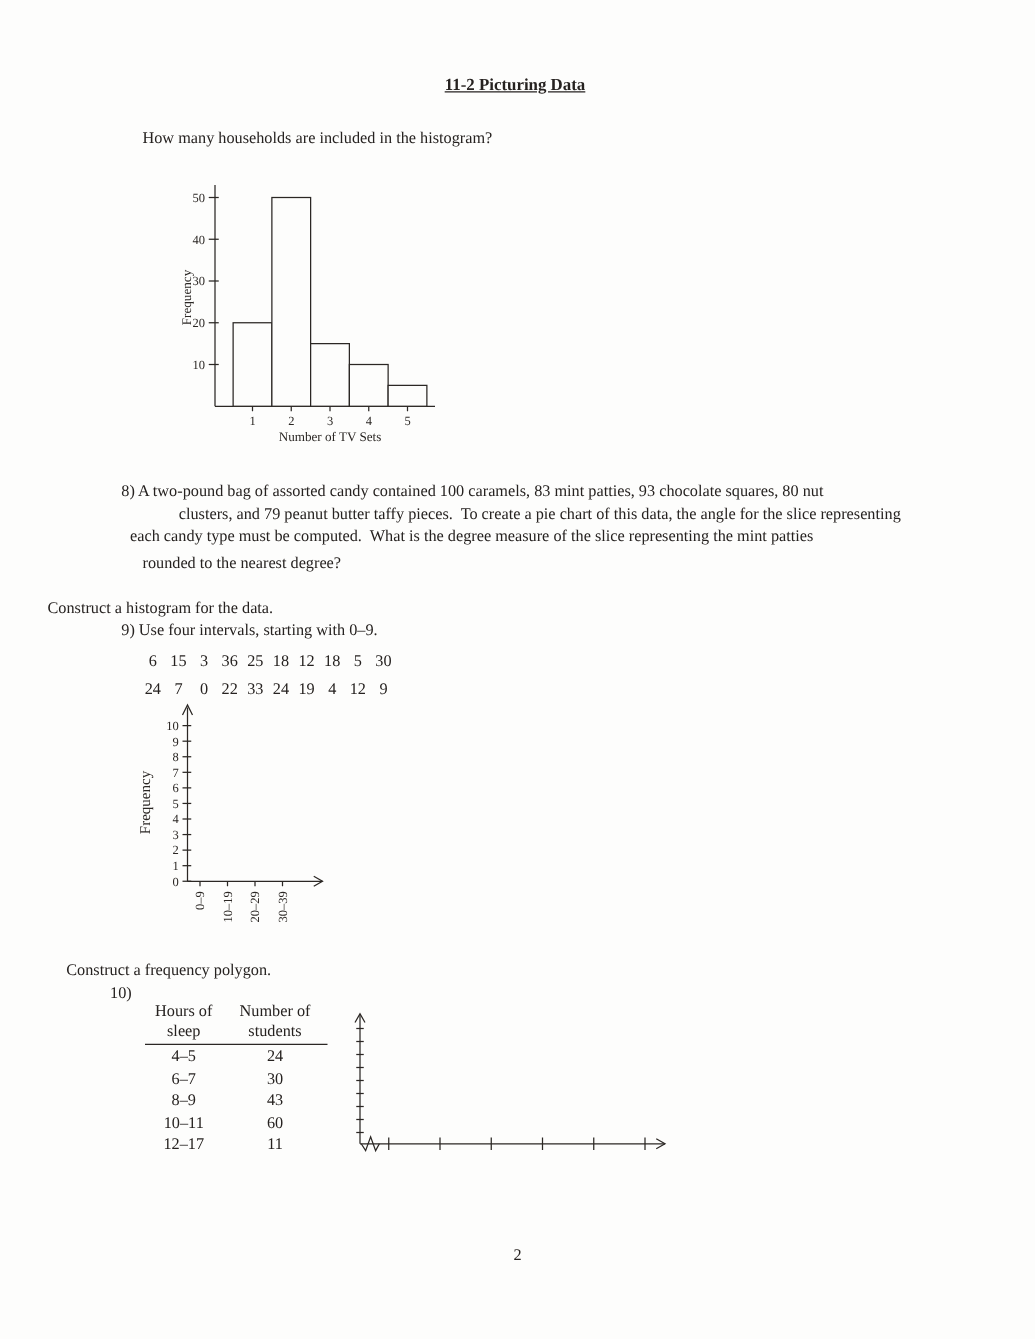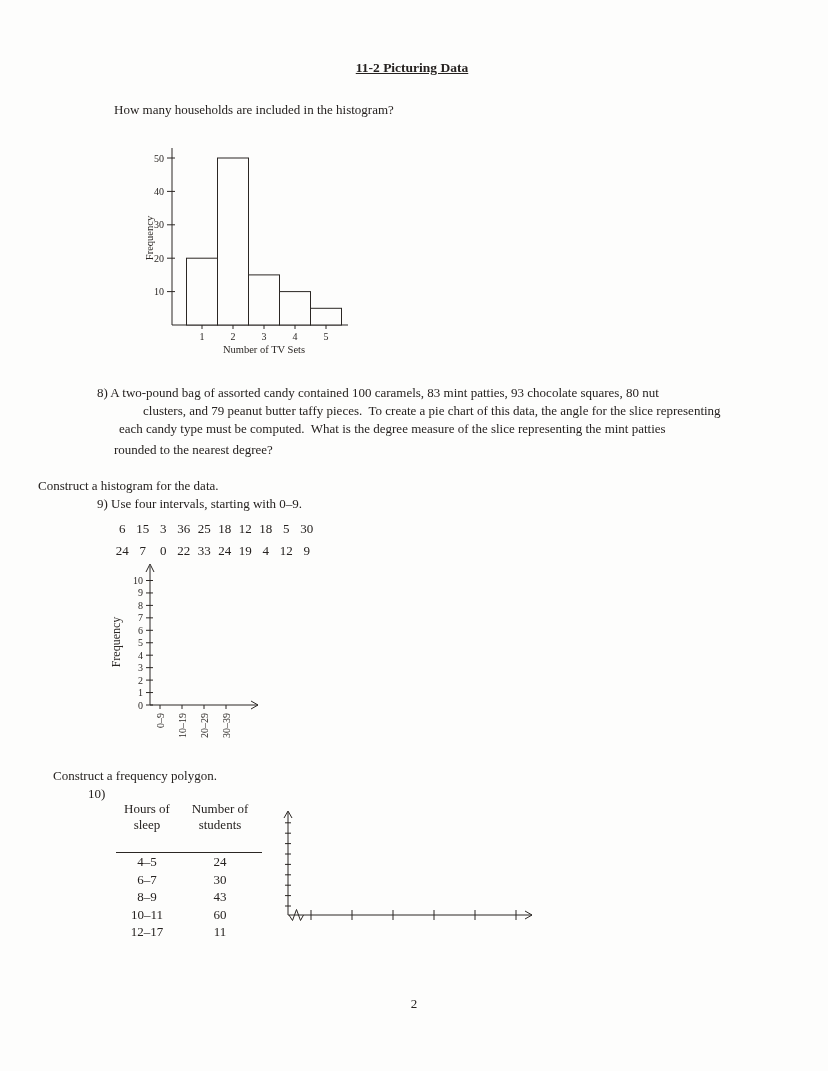--- a/index.html
+++ b/index.html
@@ -11,21 +11,21 @@
   .abs{position:absolute;white-space:pre;}
   .title{font-weight:bold;text-decoration:underline;font-size:13.5px;text-align:center;left:0;right:4px;}
   .center{text-align:center;left:0;right:0;}
   svg{position:absolute;overflow:visible;}
   svg text{fill:#2b2724;font-family:"Liberation Serif","DejaVu Serif",serif;}
   .ax{stroke:#2b2724;stroke-width:1;fill:none;}
   .bar{fill:#fdfdfc;stroke:#2b2724;stroke-width:1;}
   .num-row{line-height:22px;}
   .num-cell{display:inline-block;width:20.5px;text-align:center;}
   .s10-table{position:absolute;left:116px;top:801px;width:146px;}
-  .s10-head{display:flex;border-bottom:1px solid #2b2724;padding-bottom:19px;}
+  .s10-head{display:flex;border-bottom:1px solid #2b2724;padding-bottom:2px;}
   .s10-head div{line-height:16px;}
   .colA{width:62px;text-align:center;}
   .colB{width:84px;text-align:center;}
   .s10-row{display:flex;line-height:17.5px;}
 </style>
 </head>
 <body>
 
 <div class="page">
 
@@ -60,21 +60,21 @@
       <line x1="155" y1="187" x2="155" y2="191" class="ax"></line>
       <text x="155" y="202" text-anchor="middle" font-size="10">4</text>
       <line x1="186" y1="187" x2="186" y2="191" class="ax"></line>
       <text x="186" y="202" text-anchor="middle" font-size="10">5</text>
       <text x="124" y="215" text-anchor="middle" font-size="10.5">Number of TV Sets</text>
       <text x="13" y="100" text-anchor="middle" font-size="10.5" transform="rotate(-90 13 100)">Frequency</text>
     </svg>
 
   <div class="abs" style="left:97px;top:385px;">8) A two-pound bag of assorted candy contained 100 caramels, 83 mint patties, 93 chocolate squares, 80 nut</div>
   <div class="abs" style="left:114px;top:403px;margin-left:29px;">clusters, and 79 peanut butter taffy pieces.  To create a pie chart of this data, the angle for the slice representing</div>
-  <div class="abs" style="left:119px;top:421px;">each candy type must be computed.  What is the degree measure of the slice representing the mint patties</div>
+  <div class="abs" style="left:104px;top:421px;">each candy type must be computed.  What is the degree measure of the slice representing the mint patties</div>
   <div class="abs" style="left:114px;top:442px;">rounded to the nearest degree?</div>
 
   <div class="abs" style="left:38px;top:478px;">Construct a histogram for the data.</div>
   <div class="abs" style="left:97px;top:496px;">9) Use four intervals, starting with 0–9.</div>
 
   <div class="abs" style="left:112px;top:518px;"><div class="num-row"><span class="num-cell">6</span><span class="num-cell">15</span><span class="num-cell">3</span><span class="num-cell">36</span><span class="num-cell">25</span><span class="num-cell">18</span><span class="num-cell">12</span><span class="num-cell">18</span><span class="num-cell">5</span><span class="num-cell">30</span></div><div class="num-row"><span class="num-cell">24</span><span class="num-cell">7</span><span class="num-cell">0</span><span class="num-cell">22</span><span class="num-cell">33</span><span class="num-cell">24</span><span class="num-cell">19</span><span class="num-cell">4</span><span class="num-cell">12</span><span class="num-cell">9</span></div></div>
 
   <svg style="left:100px;top:556px;" width="180" height="200">
       <line x1="50" y1="149" x2="50" y2="10" class="ax"></line>
       <path d="M46 16 L50 8 L54 16" class="ax"></path>

